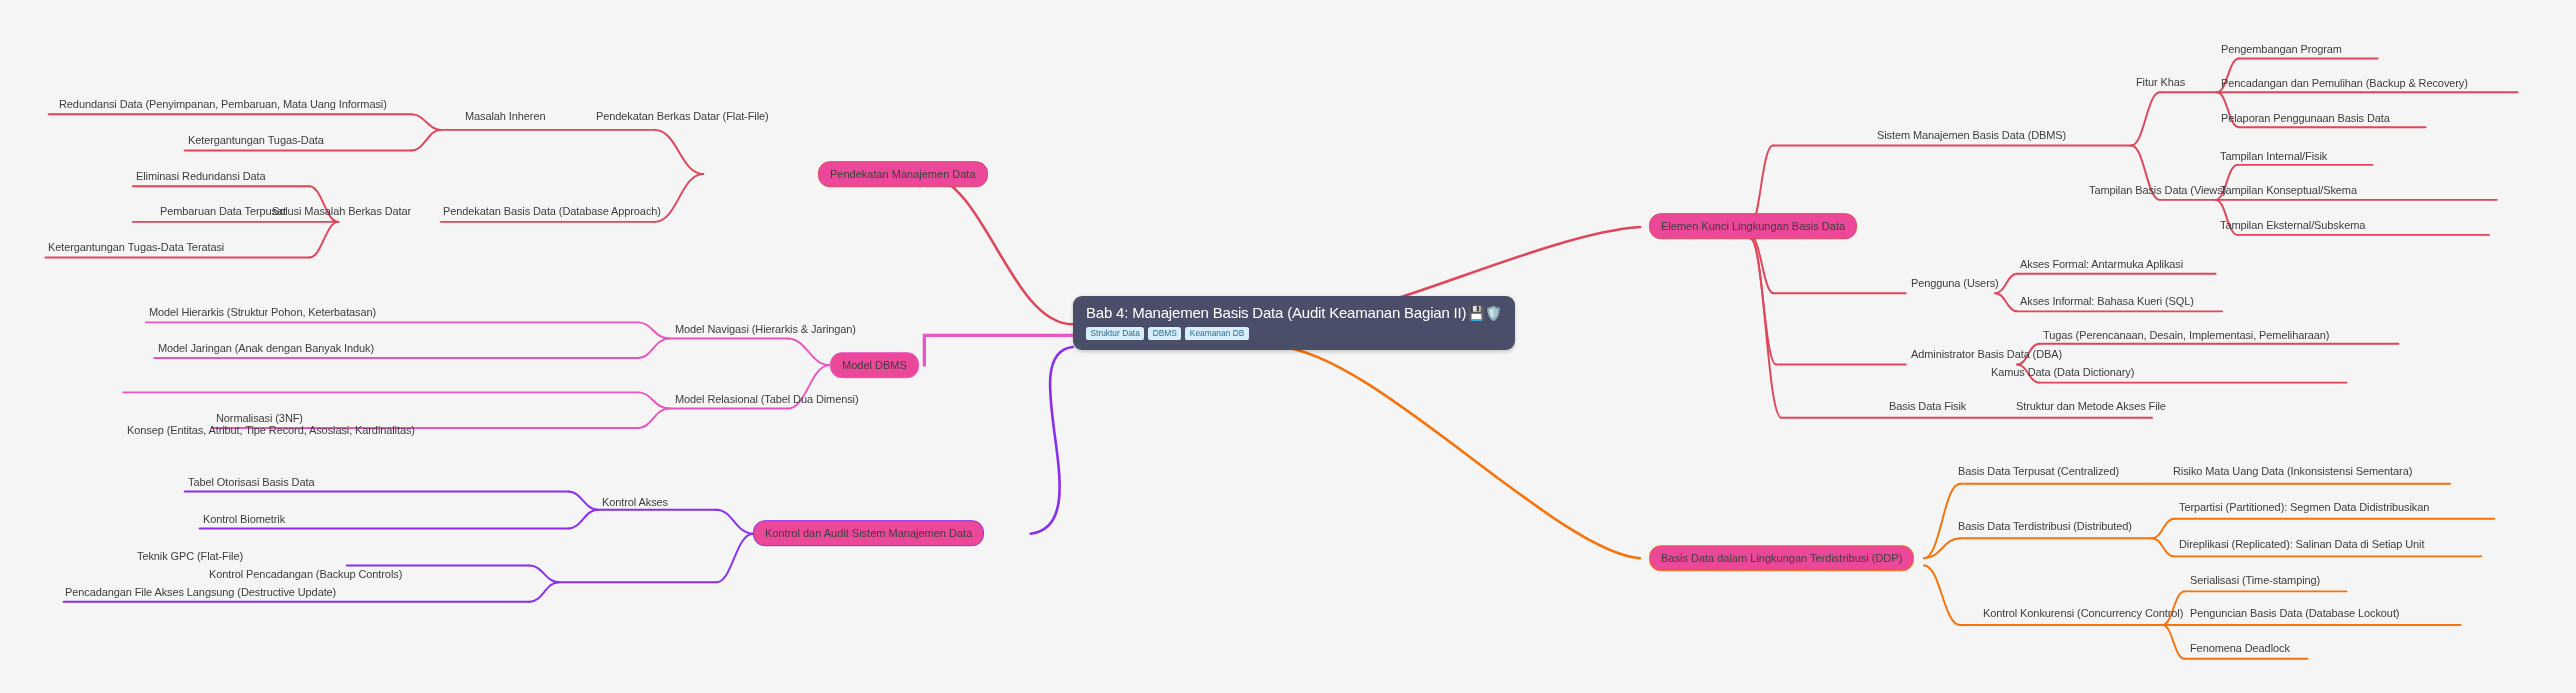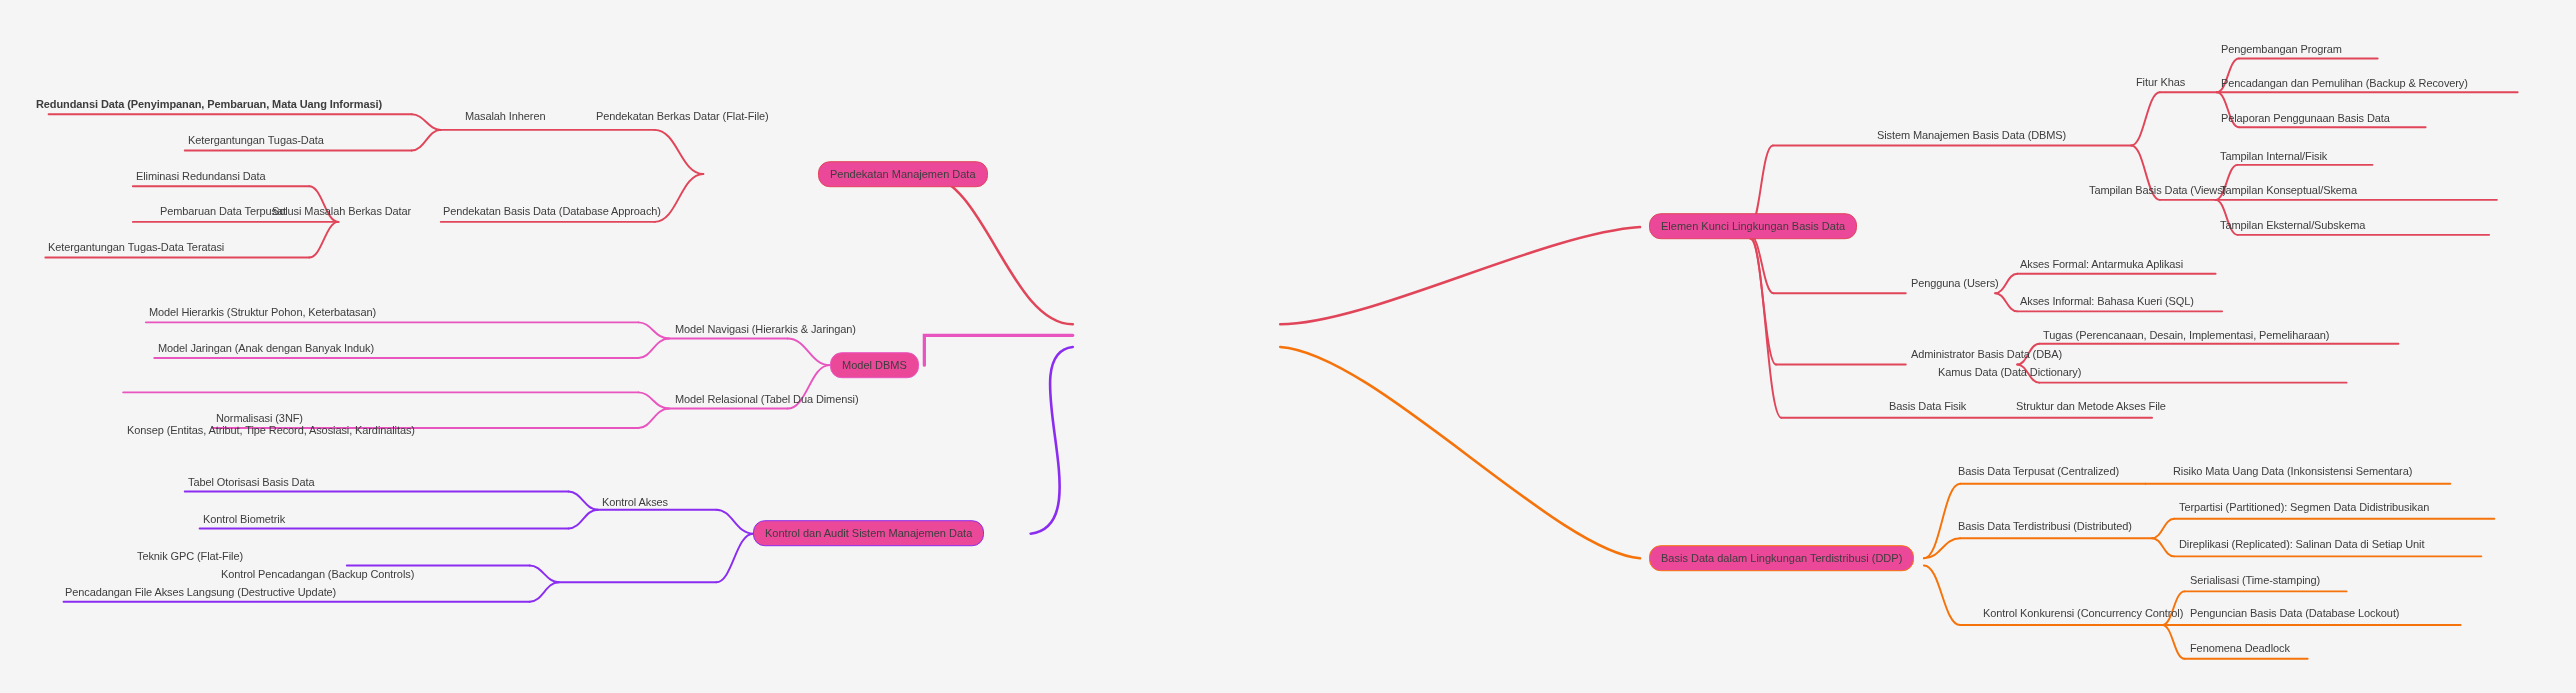--- a/index.html
+++ b/index.html
@@ -187,32 +187,40 @@
       <path d="M3354,858 L3828,858" stroke="#f5730a"></path>
 
       <path d="M3336,964 C3352,964 3354,912 3370,912" stroke="#f5730a"></path>
       <path d="M3370,912 L3620,912" stroke="#f5730a"></path>
       <path d="M3336,964 L3796,964" stroke="#f5730a"></path>
       <path d="M3336,964 C3352,964 3354,1016 3370,1016" stroke="#f5730a"></path>
       <path d="M3370,1016 L3560,1016" stroke="#f5730a"></path>
     </g>
   </svg>
 
+  <div class="root" style="left:1073px; top:296px;">
+    <div class="root-title"><span>Bab 4: Manajemen Basis Data (Audit Keamanan Bagian II)</span><span class="root-icons">💾🛡️</span></div>
+    <div class="root-tags">
+      <span class="tag">Struktur Data</span>
+      <span class="tag">DBMS</span>
+      <span class="tag">Keamanan DB</span>
+    </div>
+  </div>
 
   <div class="capsule red" style="left:818px; top:174px;">
     <span>Pendekatan Manajemen Data</span>
   </div>
 
   <div class="node leaf" style="left:596px; top:116px;text-align:center;">
     <span>Pendekatan Berkas Datar (Flat-File)</span>
   </div>
   <div class="node leaf" style="left:465px; top:116px;">
     <span>Masalah Inheren</span>
   </div>
-  <div class="node leaf" style="left:36px; top:104px;font-weight:bold;">
+  <div class="node leaf" style="left:59px; top:104px;">
     <span>Redundansi Data (Penyimpanan, Pembaruan, Mata Uang Informasi)</span>
   </div>
   <div class="node leaf" style="left:188px; top:140px;">
     <span>Ketergantungan Tugas-Data</span>
   </div>
 
   <div class="node leaf" style="left:443px; top:211px;">
     <span>Pendekatan Basis Data (Database Approach)</span>
   </div>
   <div class="node leaf" style="left:272px; top:211px;">
@@ -259,21 +267,21 @@
   <div class="node leaf" style="left:602px; top:502px;">
     <span>Kontrol Akses</span>
   </div>
   <div class="node leaf" style="left:188px; top:482px;">
     <span>Tabel Otorisasi Basis Data</span>
   </div>
   <div class="node leaf" style="left:203px; top:519px;">
     <span>Kontrol Biometrik</span>
   </div>
 
-  <div class="node leaf" style="left:213px; top:574px;padding-left:8px;">
+  <div class="node leaf" style="left:201px; top:574px;padding-left:8px;">
     <span>Kontrol Pencadangan (Backup Controls)</span>
   </div>
   <div class="node leaf" style="left:137px; top:556px;">
     <span>Teknik GPC (Flat-File)</span>
   </div>
   <div class="node leaf" style="left:65px; top:592px;">
     <span>Pencadangan File Akses Langsung (Destructive Update)</span>
   </div>
 
   <div class="capsule red" style="left:1649px; top:226px;">
@@ -317,21 +325,21 @@
   <div class="node leaf" style="left:2020px; top:301px;">
     <span>Akses Informal: Bahasa Kueri (SQL)</span>
   </div>
 
   <div class="node leaf" style="left:1911px; top:354px;">
     <span>Administrator Basis Data (DBA)</span>
   </div>
   <div class="node leaf" style="left:2043px; top:335px;">
     <span>Tugas (Perencanaan, Desain, Implementasi, Pemeliharaan)</span>
   </div>
-  <div class="node leaf" style="left:1938px; top:372px;text-align:right;">
+  <div class="node leaf" style="left:1991px; top:372px;text-align:right;">
     <span>Kamus Data (Data Dictionary)</span>
   </div>
 
   <div class="node leaf" style="left:1889px; top:406px;">
     <span>Basis Data Fisik</span>
   </div>
   <div class="node leaf" style="left:2016px; top:406px;">
     <span>Struktur dan Metode Akses File</span>
   </div>
 

